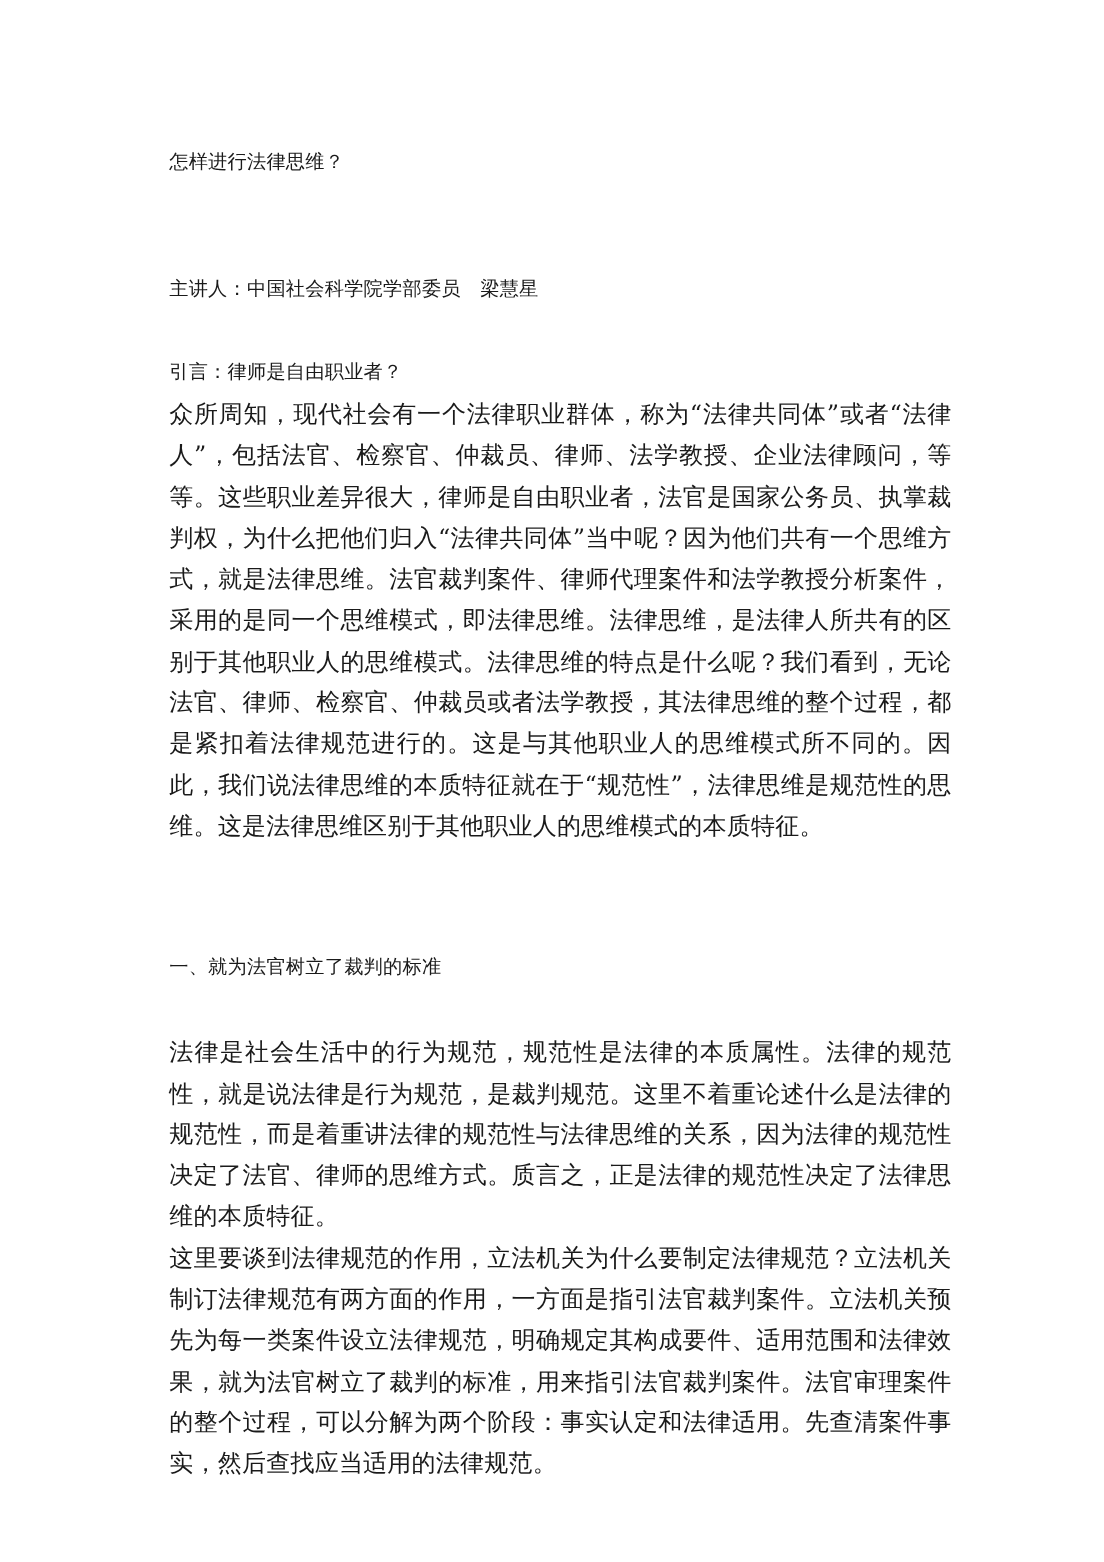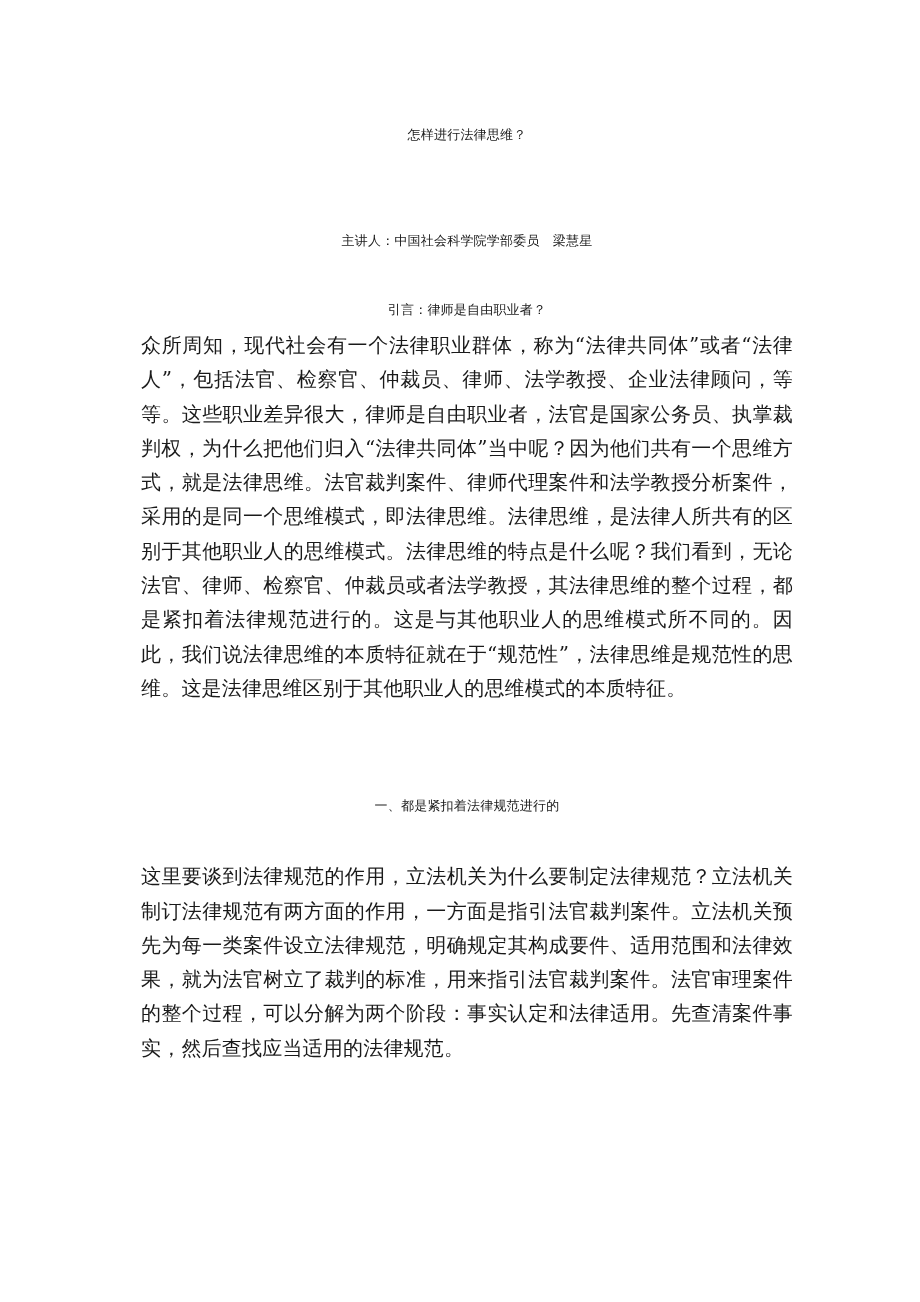--- a/index.html
+++ b/index.html
@@ -15,26 +15,25 @@
       font-family: "DejaVu Serif", "Liberation Serif", serif;
       color: #1a1a1a;
     }
     .page {
       position: absolute;
       left: 141px;
       top: 118px;
       width: 652px;
     }
     .line {
-      font-size: 13px;
+      font-size: 16px;
       line-height: 34px;
       height: 34px;
       white-space: nowrap;
       letter-spacing: 0.2px;
-      text-align: center;
     }
     .para {
       font-size: 20px;
       line-height: 34.3px;
       text-align: justify;
       text-justify: inter-character;
       margin: 0;
       letter-spacing: 0.2px;
     }
     .gap-1 { height: 34px; }
@@ -45,16 +44,17 @@
 <body>
 
 <div class="page">
   <div class="line">怎样进行法律思维？</div>
   <div class="gap-1"></div>
   <div class="line" style="height:38px;line-height:38px;margin-top:36px;">主讲人：中国社会科学院学部委员　梁慧星</div>
   <div class="gap-1" style="height:32px;"></div>
   <div class="line" style="height:36px;line-height:36px;">引言：律师是自由职业者？</div>
   <p class="para">众所周知，现代社会有一个法律职业群体，称为“法律共同体”或者“法律人”，包括法官、检察官、仲裁员、律师、法学教授、企业法律顾问，等等。这些职业差异很大，律师是自由职业者，法官是国家公务员、执掌裁判权，为什么把他们归入“法律共同体”当中呢？因为他们共有一个思维方式，就是法律思维。法官裁判案件、律师代理案件和法学教授分析案件，采用的是同一个思维模式，即法律思维。法律思维，是法律人所共有的区别于其他职业人的思维模式。法律思维的特点是什么呢？我们看到，无论法官、律师、检察官、仲裁员或者法学教授，其法律思维的整个过程，都是紧扣着法律规范进行的。这是与其他职业人的思维模式所不同的。因此，我们说法律思维的本质特征就在于“规范性”，法律思维是规范性的思维。这是法律思维区别于其他职业人的思维模式的本质特征。</p>
   <div class="gap-big" style="height:84px;"></div>
-  <div class="line">一、都是紧扣着法律规范进行的</div>
+  <div class="line">一、就为法官树立了裁判的标准</div>
   <div class="gap-sec" style="height:36px;"></div>
+  <p class="para">法律是社会生活中的行为规范，规范性是法律的本质属性。法律的规范性，就是说法律是行为规范，是裁判规范。这里不着重论述什么是法律的规范性，而是着重讲法律的规范性与法律思维的关系，因为法律的规范性决定了法官、律师的思维方式。质言之，正是法律的规范性决定了法律思维的本质特征。</p>
   <p class="para">这里要谈到法律规范的作用，立法机关为什么要制定法律规范？立法机关制订法律规范有两方面的作用，一方面是指引法官裁判案件。立法机关预先为每一类案件设立法律规范，明确规定其构成要件、适用范围和法律效果，就为法官树立了裁判的标准，用来指引法官裁判案件。法官审理案件的整个过程，可以分解为两个阶段：事实认定和法律适用。先查清案件事实，然后查找应当适用的法律规范。</p>
 </div>
 
 </body></html>

